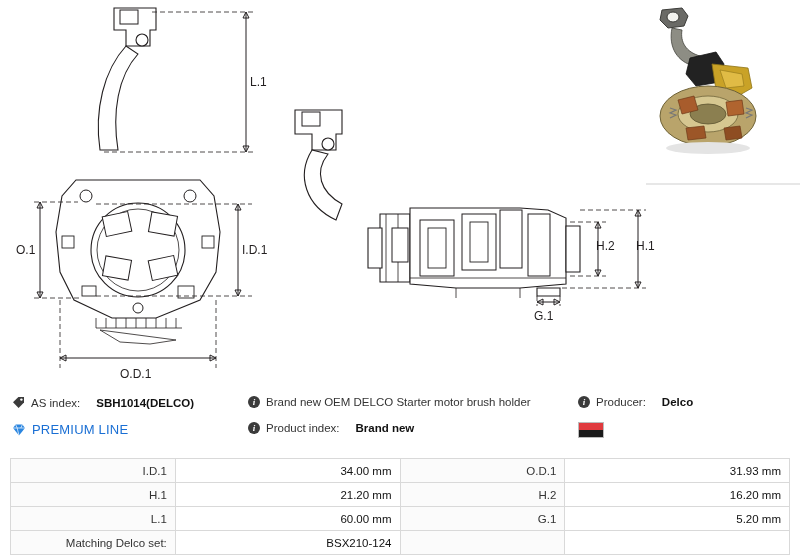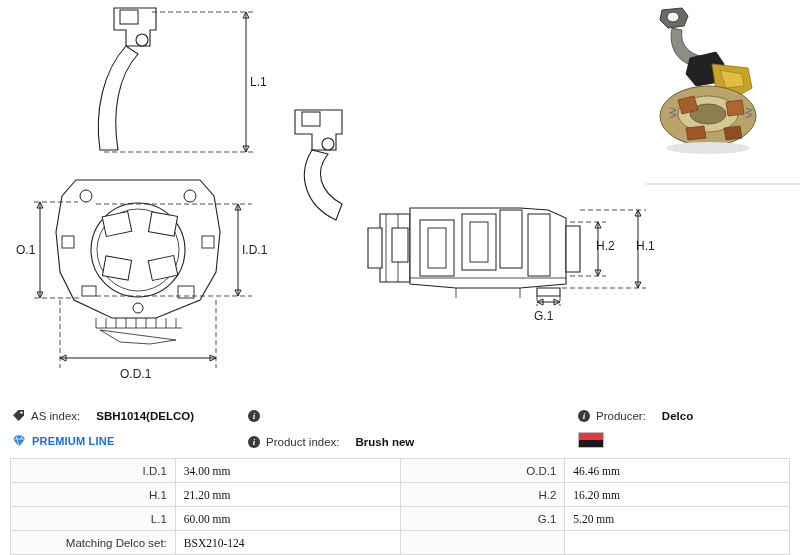--- a/index.html
+++ b/index.html
@@ -38,21 +38,21 @@
   .info {
     position: absolute;
     left: 0;
     top: 396px;
     width: 800px;
     height: 62px;
     padding: 0 12px;
   }
   .info-row {
     display: flex;
-    align-items: flex-end;
+    align-items: flex-start;
     height: 26px;
     font-size: 11.5px;
   }
   .col-a { width: 236px; display: flex; align-items: center; }
   .col-b { width: 330px; display: flex; align-items: center; }
   .col-c { flex: 1; display: flex; align-items: center; }
 
   .tag-icon {
     display: inline-block;
     width: 13px; height: 13px;
@@ -78,22 +78,22 @@
     flex: 0 0 auto;
   }
 
   .label-muted { color: #333; }
   .value-bold { font-weight: bold; color: #111; margin-left: 16px; }
 
   .premium {
     display: flex;
     align-items: center;
     color: #1a6fd4;
-    font-weight: bold;
-    font-size: 11px;
+    font-weight: normal;
+    font-size: 13px;
     letter-spacing: .2px;
   }
   .diamond-icon {
     width: 14px; height: 14px;
     margin-right: 6px;
     flex: 0 0 auto;
   }
 
   .flag {
     width: 26px; height: 16px;
@@ -120,23 +120,22 @@
     background: #fff;
   }
   .spec-table td.k {
     width: 165px;
     text-align: right;
     color: #333;
     background: #fbfbfb;
   }
   .spec-table td.v {
     width: 225px;
-    text-align: left;
+    text-align: right;
     color: #111;
-    font-family: Liberation Serif, serif;
   }
 
   .svg-line { stroke: #231f20; fill: none; }
   .dash { stroke-dasharray: 5 3; }
   .fine { stroke-width: 0.8; }
   .thin { stroke-width: 1; }
   .part-fill { fill: #ffffff; stroke: #231f20; stroke-width: 1.1; }
   .dim-text {
     font-family: "Liberation Sans", sans-serif;
     font-size: 12px;
@@ -306,20 +305,21 @@
           <svg width="13" height="13" viewBox="0 0 13 13" xmlns="http://www.w3.org/2000/svg">
             <path d="M1 6.2 L6.4 0.9 L12 0.9 L12 6.5 L6.6 11.9 Z" fill="#3b3b3b"></path>
             <circle cx="9.4" cy="3.6" r="1.2" fill="#fff"></circle>
           </svg>
         </span>
         <span class="label-muted">AS index:</span>
         <span class="value-bold">SBH1014(DELCO)</span>
       </div>
       <div class="col-b">
         <span class="info-icon">i</span>
+        <span class="label-muted">Brand new OEM DELCO Starter motor brush holder</span>
       </div>
       <div class="col-c">
         <span class="info-icon">i</span>
         <span class="label-muted">Producer:</span>
         <span class="value-bold">Delco</span>
       </div>
     </div>
 
     <div class="info-row">
       <div class="col-a">
@@ -327,38 +327,38 @@
           <svg width="14" height="14" viewBox="0 0 14 14" xmlns="http://www.w3.org/2000/svg">
             <path d="M1 5 L3.6 1.6 L10.4 1.6 L13 5 L7 12.6 Z" fill="#2b86e0"></path>
             <path d="M1 5 L13 5 M3.6 1.6 L5.2 5 L7 12.6 M10.4 1.6 L8.8 5" stroke="#fff" stroke-width="0.7" fill="none"></path>
           </svg>
         </span>
         <span class="premium">PREMIUM LINE</span>
       </div>
       <div class="col-b">
         <span class="info-icon">i</span>
         <span class="label-muted">Product index:</span>
-        <span class="value-bold">Brush new</span>
+        <span class="value-bold">Brand new</span>
       </div>
       <div class="col-c">
         <span class="flag">
           <span class="f-top"></span>
           <span class="f-bot"></span>
         </span>
       </div>
     </div>
   </div>
 
   <table class="spec-table">
     <tbody>
       <tr>
         <td class="k">I.D.1</td>
         <td class="v">34.00 mm</td>
         <td class="k">O.D.1</td>
-        <td class="v">46.46 mm</td>
+        <td class="v">31.93 mm</td>
       </tr>
       <tr>
         <td class="k">H.1</td>
         <td class="v">21.20 mm</td>
         <td class="k">H.2</td>
         <td class="v">16.20 mm</td>
       </tr>
       <tr>
         <td class="k">L.1</td>
         <td class="v">60.00 mm</td>

